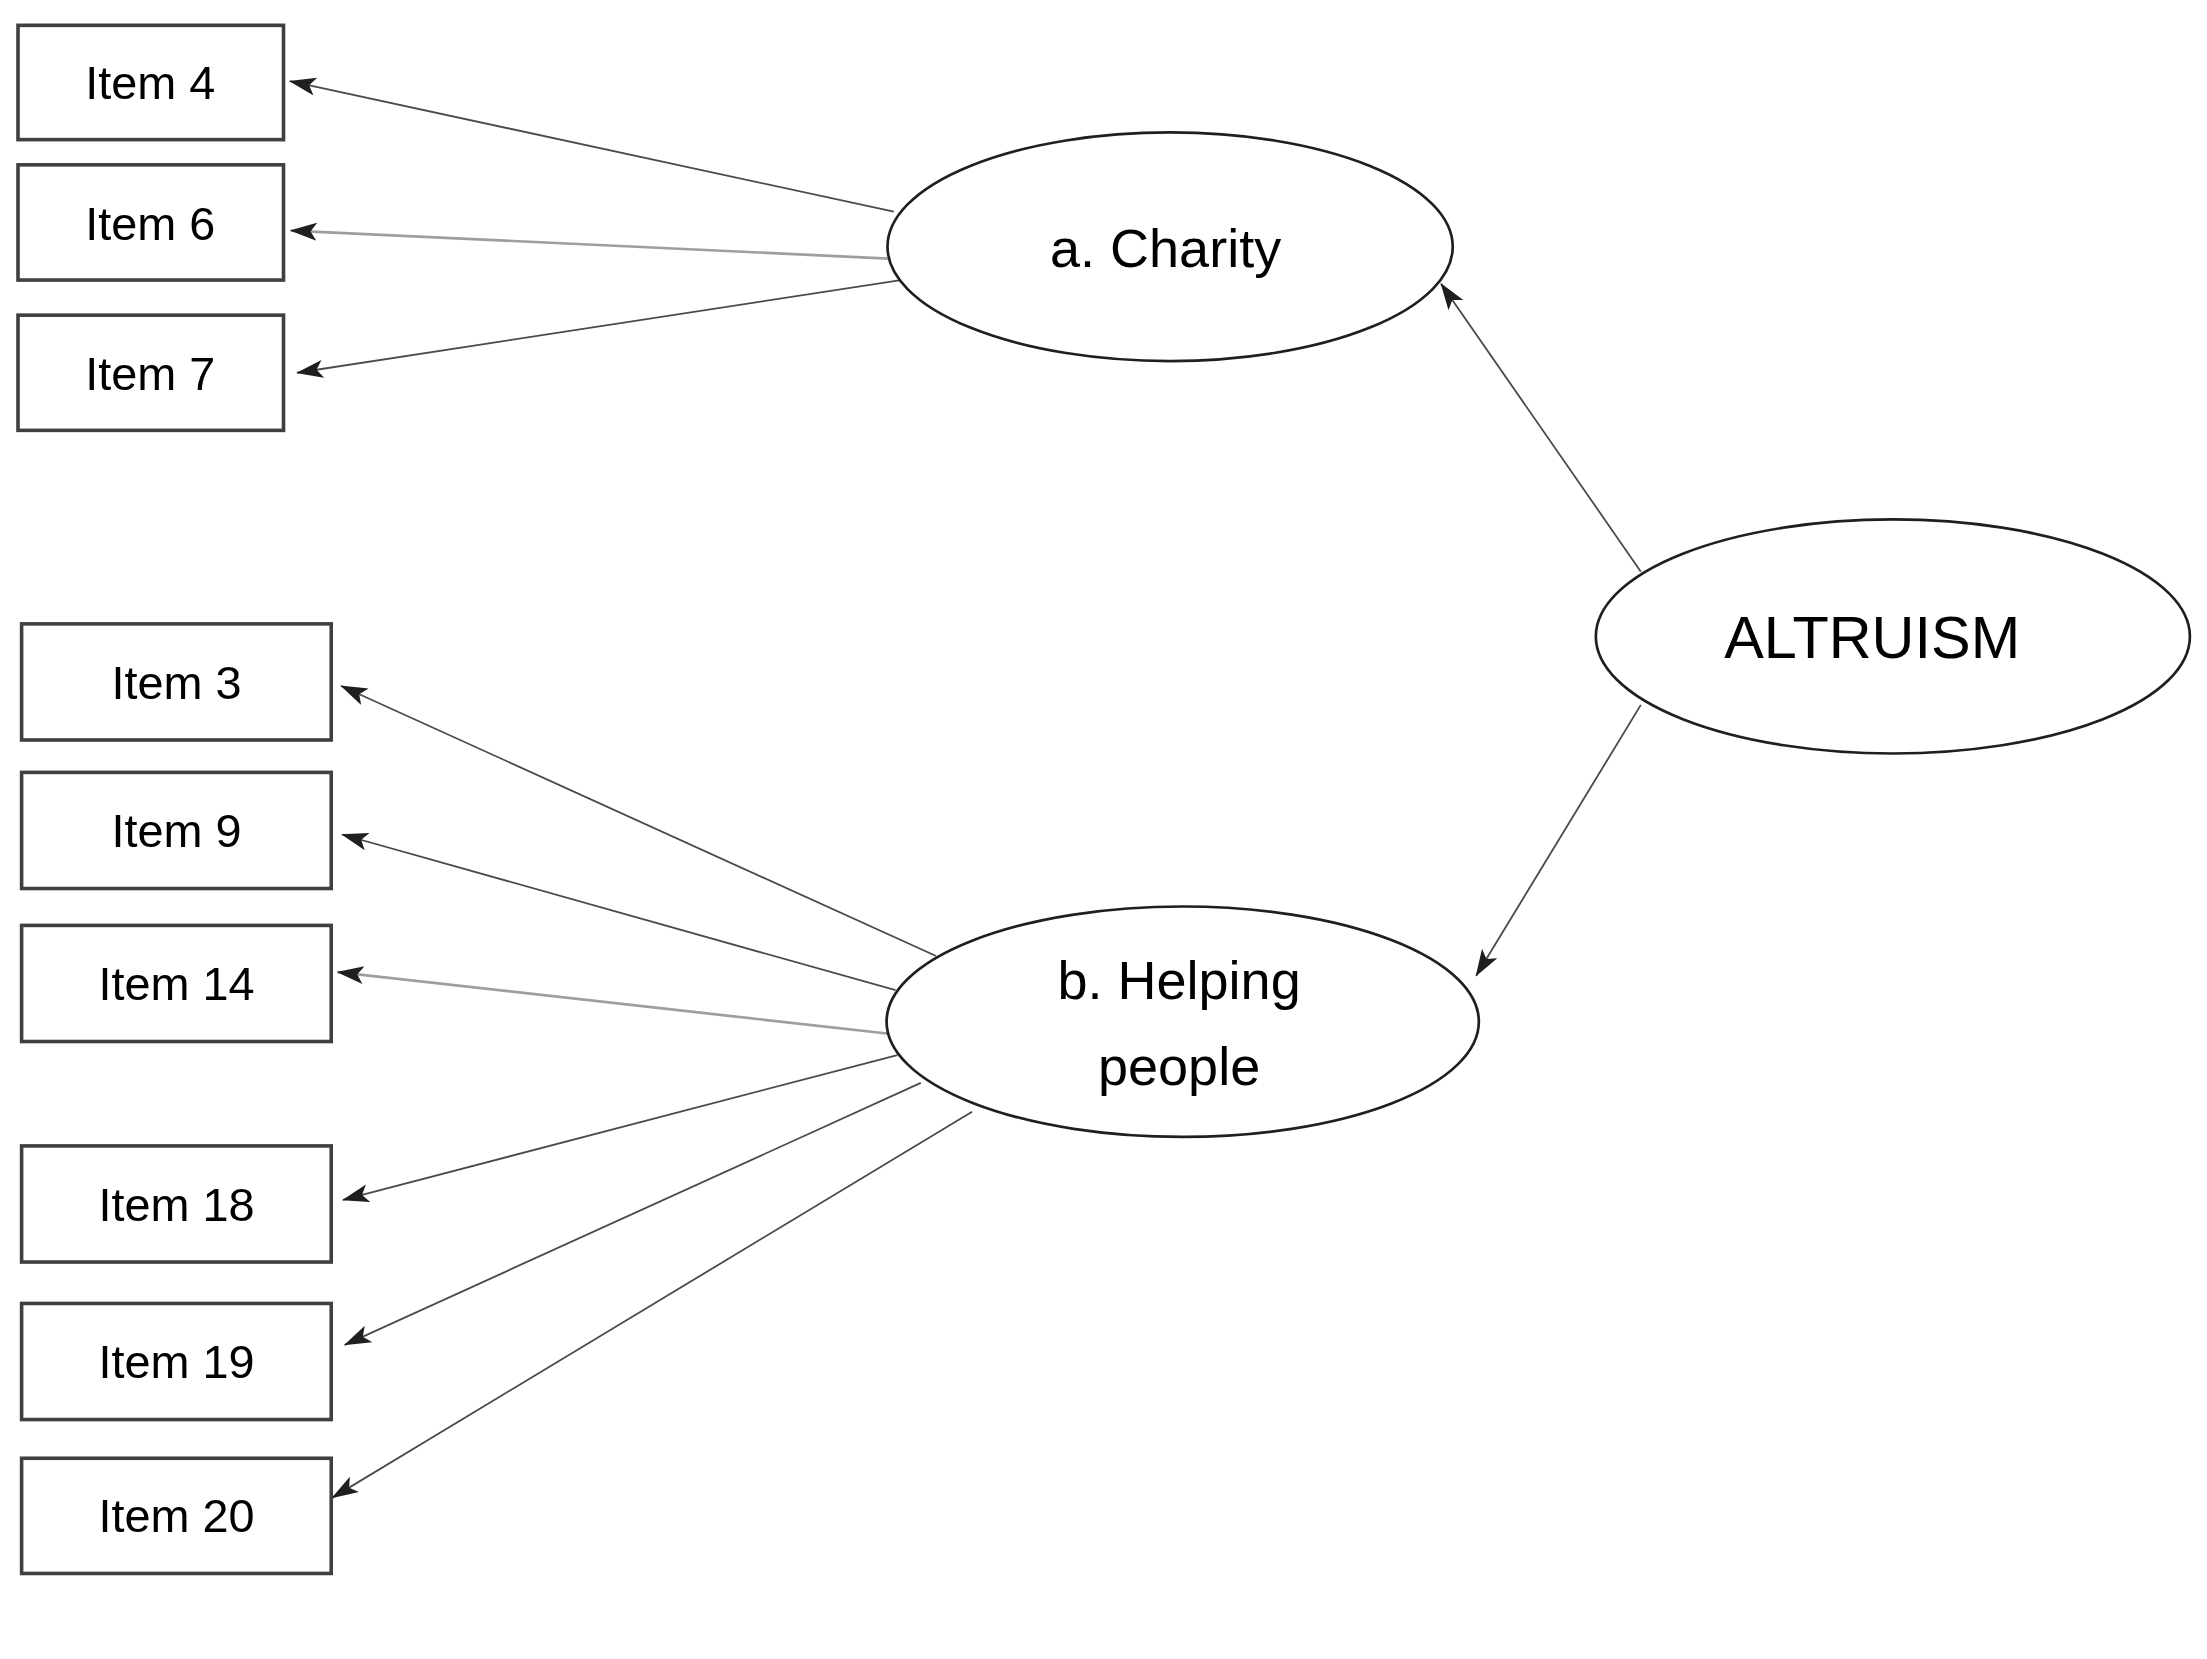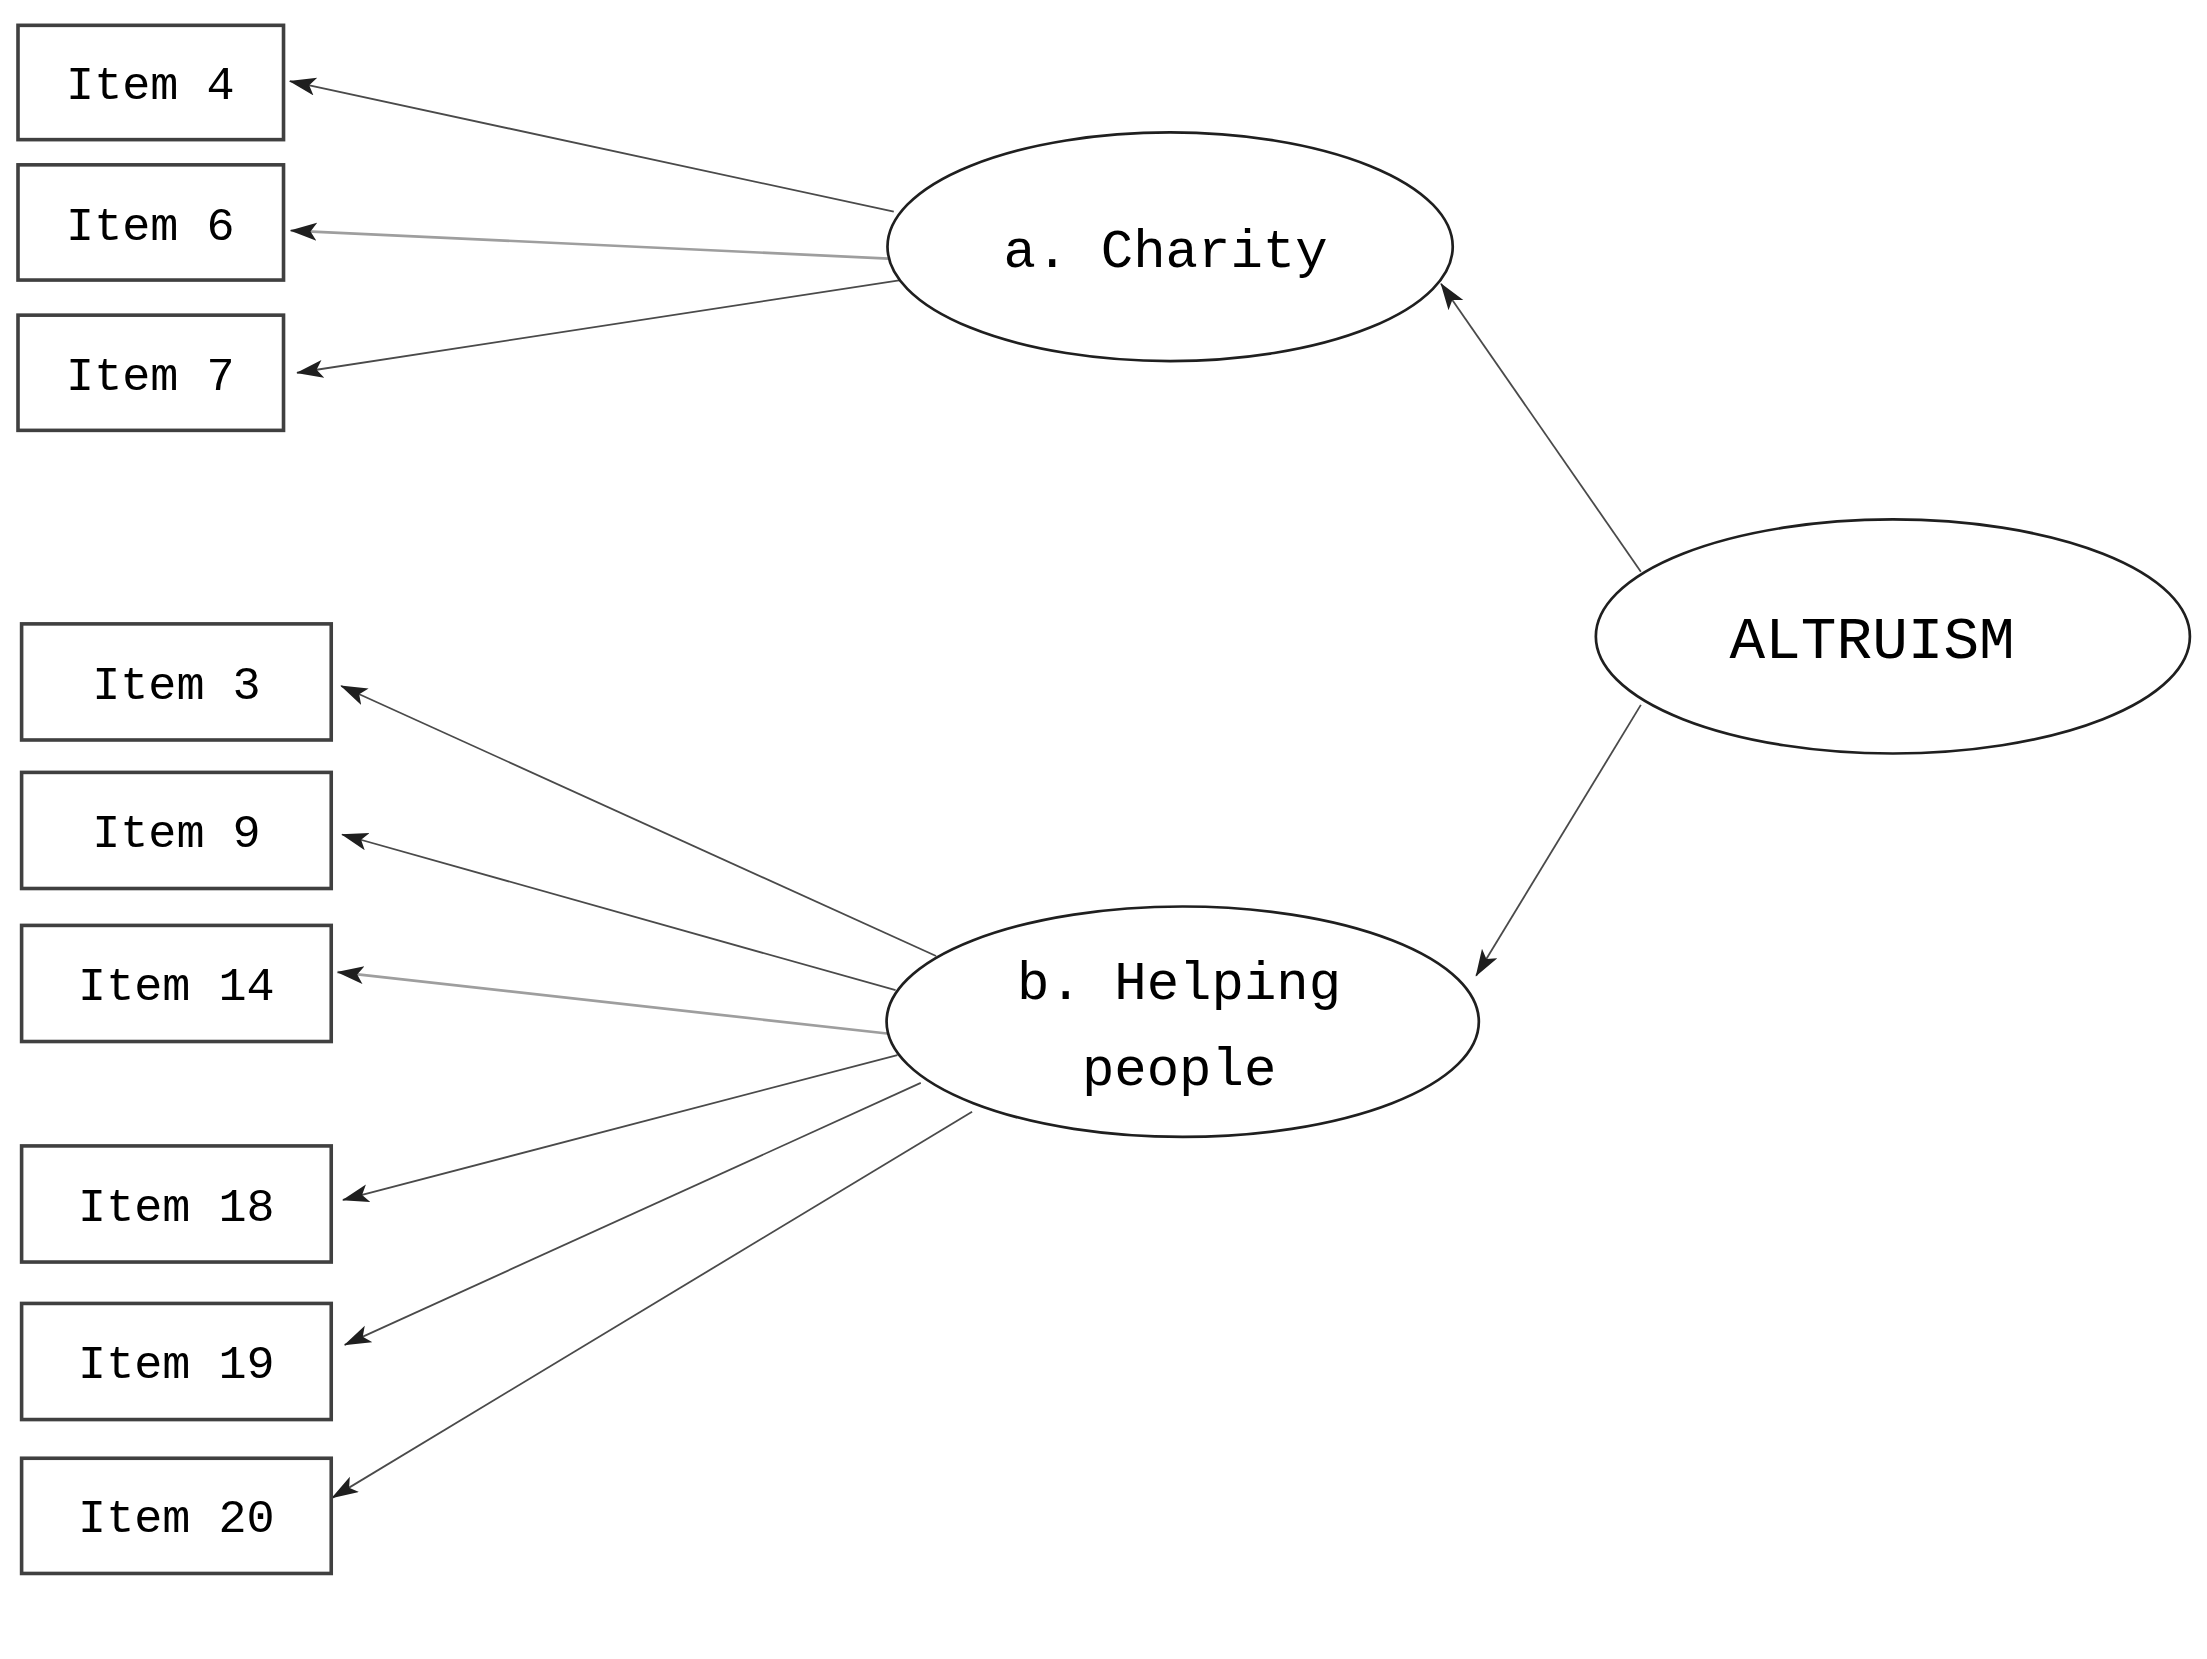--- a/index.html
+++ b/index.html
@@ -1,21 +1,21 @@
 <!DOCTYPE html>
 <html style="font-size:14.4px"><head>
 <meta charset="utf-8">
 <style>
   html, body { margin: 0; padding: 0; background: #ffffff; }
   .stage {
     position: relative;
     width: 2207px;
     height: 1660px;
     background: #ffffff;
-    font-family: Liberation Mono, monospace;
+    font-family: Liberation Sans, sans-serif;
   }
   svg { display: block; }
   .box-rect   { fill: #ffffff; stroke: #404040; stroke-width: 4; }
   .box-label  { font-size: 52px; fill: #000000; text-anchor: middle; }
   .ell        { fill: #ffffff; stroke: #1f1f1f; stroke-width: 3; }
   .ell-label  { font-size: 60px; fill: #000000; text-anchor: middle; }
   .latent-label { font-size: 66px; fill: #000000; text-anchor: middle; }
   .arrow      { stroke: #4a4a4a; stroke-width: 2; fill: none; }
   .arrow-light{ stroke: #9e9e9e; stroke-width: 3; fill: none; }
 </style>

